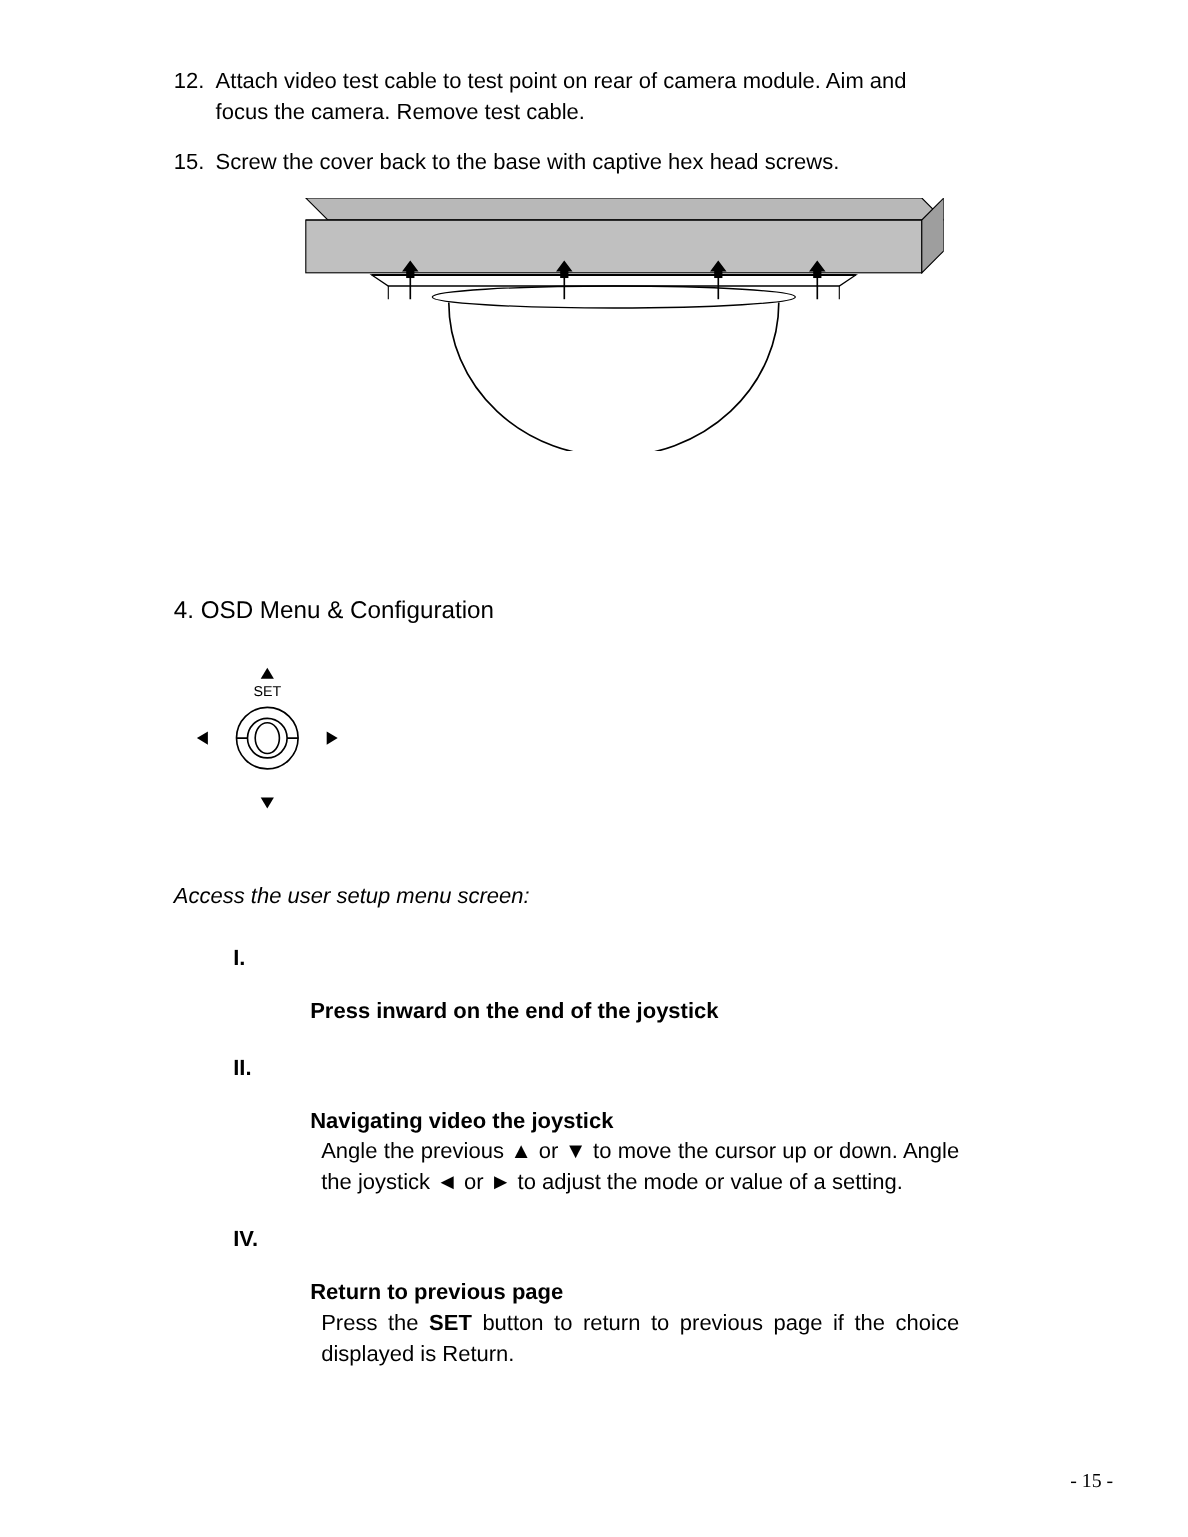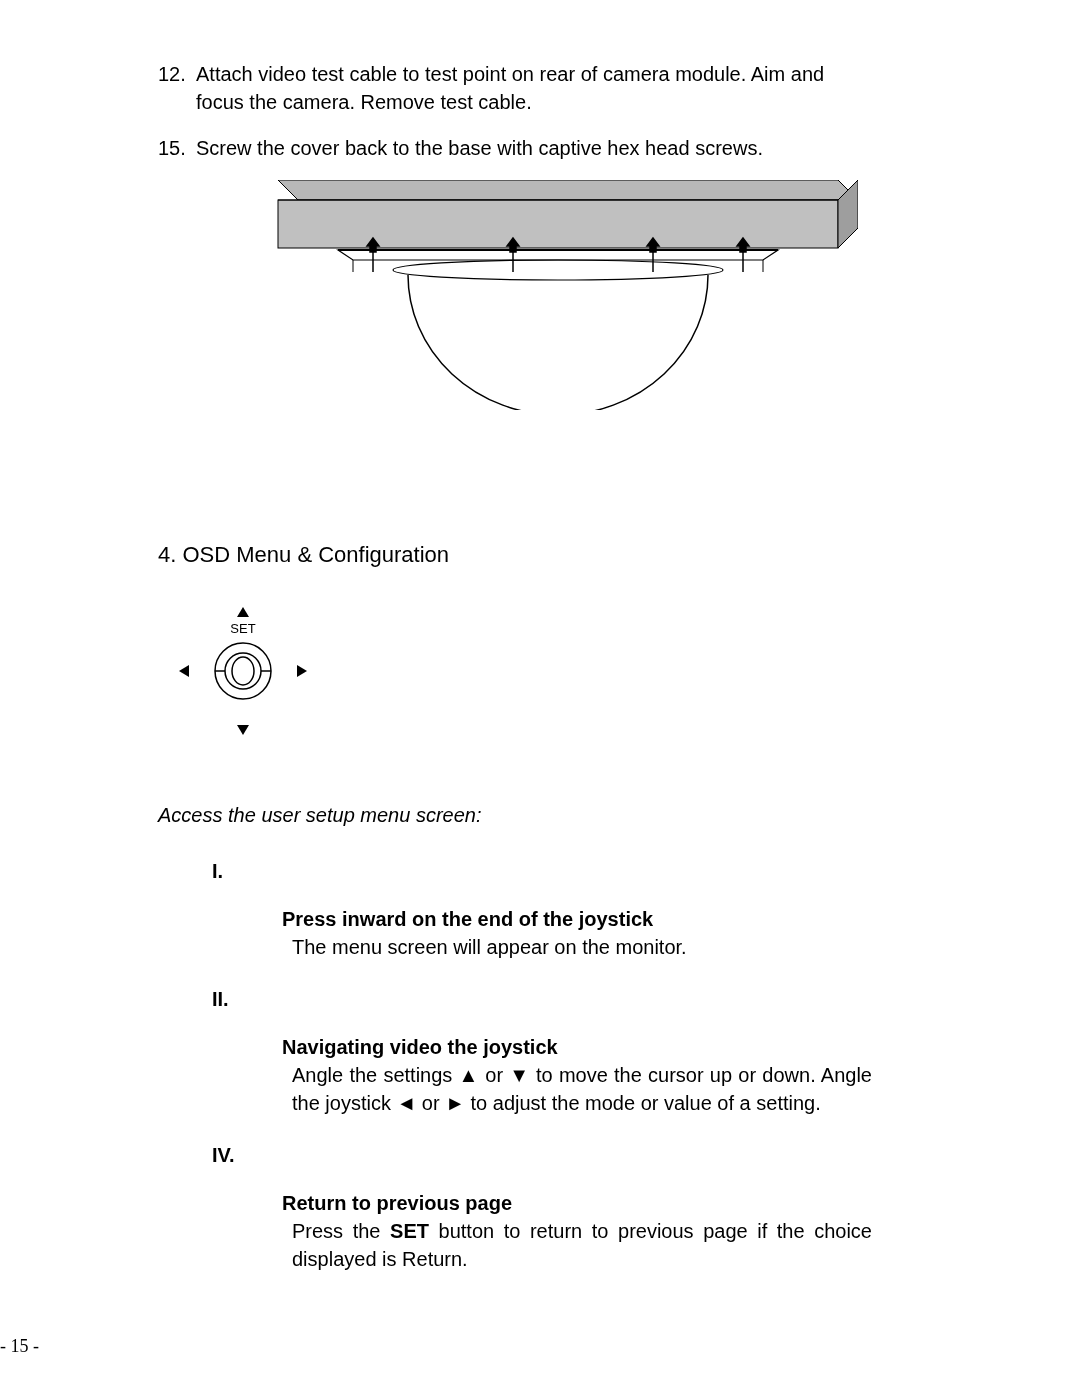--- a/index.html
+++ b/index.html
@@ -65,21 +65,21 @@
     font-weight: bold;
   }
   .roman-text {
     padding-left: 10px;
     text-align: justify;
   }
   .footer {
     position: absolute;
     left: 0; right: 0;
     bottom: 40px;
-    text-align: left;
+    text-align: right;
     font-family: "Times New Roman", serif;
     font-size: 18px;
   }
   .bold-inline { font-weight: bold; }
   svg { display: block; }
 </style>
 </head>
 <body>
 
 <div class="page">
@@ -163,30 +163,29 @@
     </div>
 
     <div class="access-line">Access the user setup menu screen:</div>
 
     <div class="roman-list">
 
       <div class="roman-item">
         <div class="roman-num">I.</div>
         <div class="roman-body">
           <div class="roman-title">Press inward on the end of the joystick</div>
-          <div class="roman-text">The menu screen will appear on the monitor.</div>
         </div>
       </div>
 
       <div class="roman-item">
         <div class="roman-num">II.</div>
         <div class="roman-body">
           <div class="roman-title">Navigating video the joystick</div>
           <div class="roman-text">
-            <span>Angle the settings </span><span>▲</span><span> or </span><span>▼</span><span> to move the cursor up or down. Angle the joystick </span><span>◄</span><span> or </span><span>►</span><span> to adjust the mode or value of a setting.</span>
+            <span>Angle the previous </span><span>▲</span><span> or </span><span>▼</span><span> to move the cursor up or down. Angle the joystick </span><span>◄</span><span> or </span><span>►</span><span> to adjust the mode or value of a setting.</span>
           </div>
         </div>
       </div>
 
 
       <div class="roman-item">
         <div class="roman-num">IV.</div>
         <div class="roman-body">
           <div class="roman-title">Return to previous page</div>
           <div class="roman-text">

